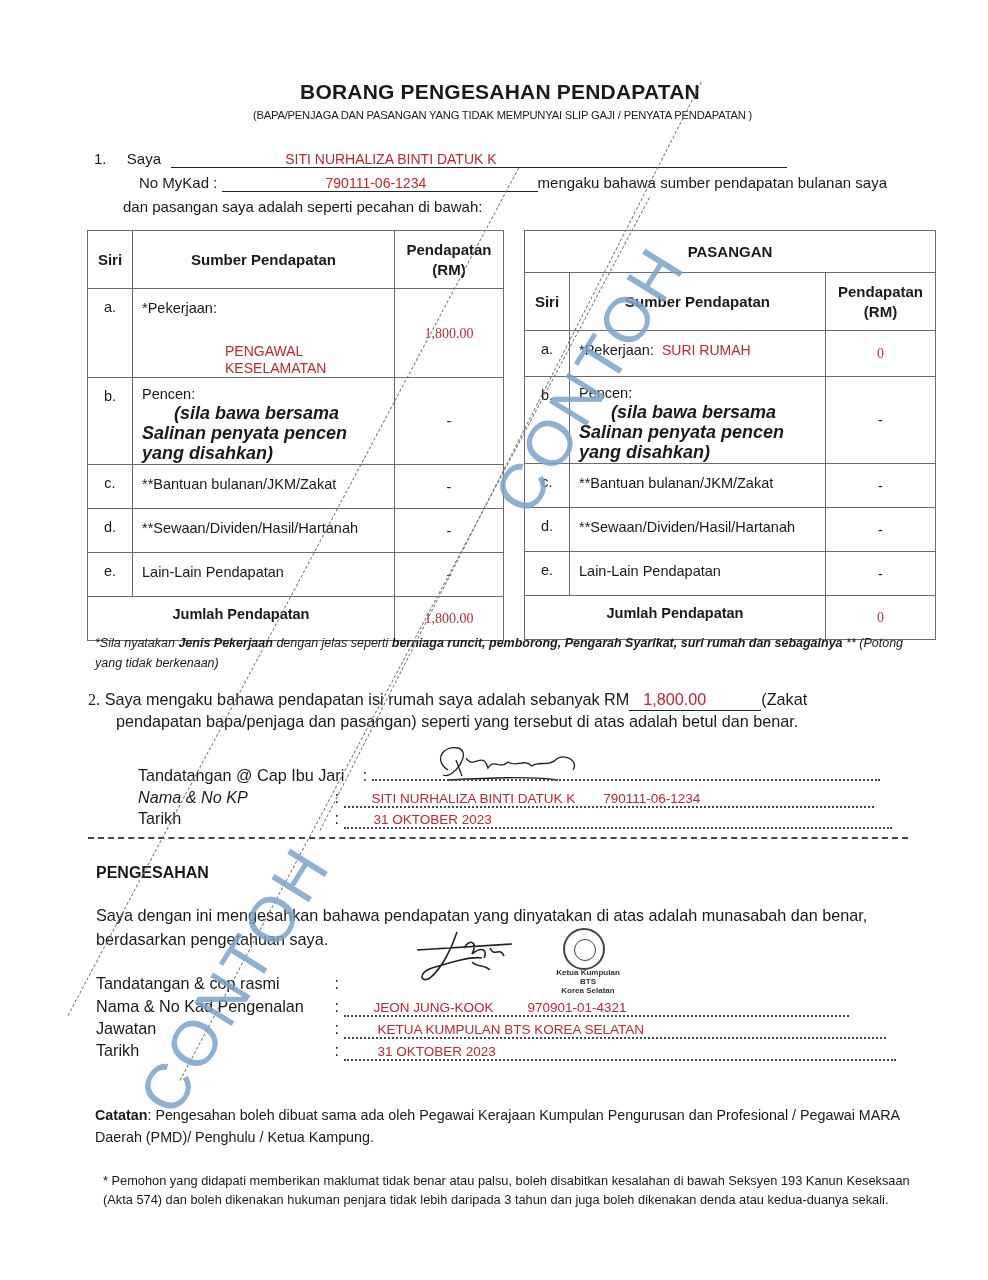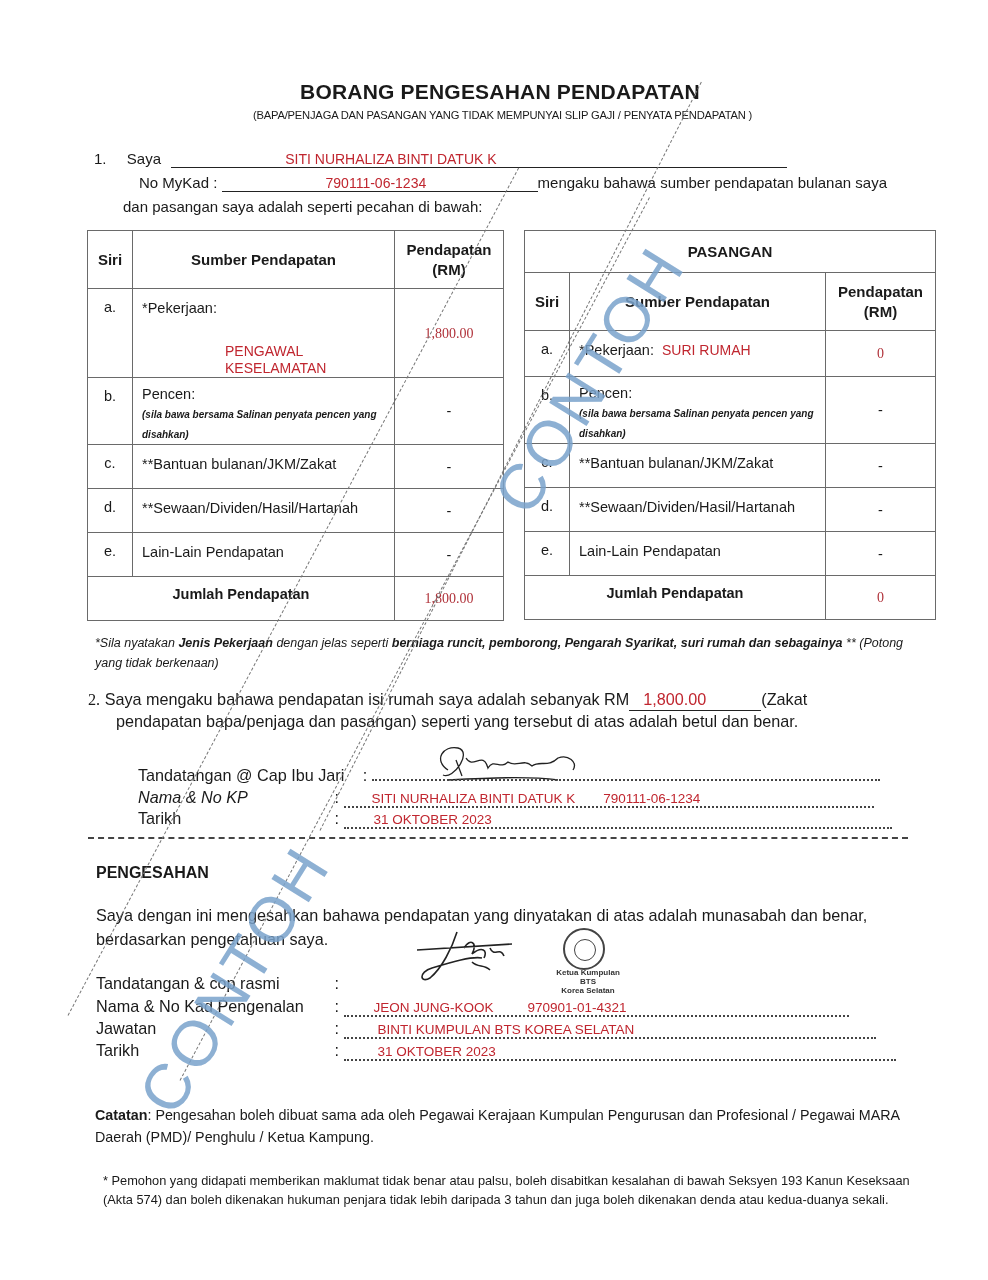--- a/index.html
+++ b/index.html
@@ -24,21 +24,21 @@
   table.inc th.title { height: 42px; font-weight: bold; font-size: 15px; text-align: center; }
   table.inc th.hd { height: 58px; font-weight: bold; font-size: 15px; text-align: center; line-height: 20px; }
   table.inc td.siri { text-align: center; vertical-align: top; padding-top: 10px; }
   table.inc td.src { vertical-align: top; padding: 10px 2px 0 9px; line-height: 19px; }
   table.inc td.amt { text-align: center; vertical-align: middle; }
   table.inc tr.r-a td { height: 46px; }
   table.inc tr.r-b td { height: 64px; }
   table.inc tr.r-c td, table.inc tr.r-d td, table.inc tr.r-e td { height: 44px; }
   table.inc tr.r-t td { height: 44px; }
   table.inc td.total-label { font-weight: bold; text-align: center; vertical-align: top; padding-top: 9px; }
-  .note-i { font-style: italic; font-weight: bold; font-size: 10px; }
+  .note-i { font-style: italic; font-weight: bold; font-size: 18px; margin-left: 32px; }
   .amt-val { font-family: "Liberation Serif", serif; color: #b0323a; font-size: 14px; }
   .occ { color: #c0262f; font-size: 14px; }
 
   #footnote { position: absolute; left: 95px; top: 633px; width: 820px; font-size: 12.5px; line-height: 20px; font-style: italic; }
   #footnote b { font-weight: bold; }
 
   #sec2 { position: absolute; left: 88px; top: 689px; width: 830px; font-size: 16.2px; line-height: 21px; }
   #sec2 .num { font-family: "Liberation Serif", serif; }
   #sec2 .line2 { padding-left: 28px; }
 
@@ -218,21 +218,21 @@
   <span style="display:inline-block;width:234px;">Nama &amp; No Kad Pengenalan</span>
   <span>:</span>
   <span style="border-bottom:2px dotted #444;">
     <span style="display:inline-block;width:30px;"></span><span class="red-field">JEON JUNG-KOOK</span><span style="display:inline-block;width:34px;"></span><span class="red-field">970901-01-4321</span><span style="display:inline-block;width:222px;"></span>
   </span>
 </div>
 <div class="sigrow" style="left:96px;top:1019px;">
   <span style="display:inline-block;width:234px;">Jawatan</span>
   <span>:</span>
   <span style="border-bottom:2px dotted #444;">
-    <span style="display:inline-block;width:34px;"></span><span class="red-field">BINTI KUMPULAN BTS KOREA SELATAN</span><span style="display:inline-block;width:242px;"></span>
+    <span style="display:inline-block;width:34px;"></span><span class="red-field">KETUA KUMPULAN BTS KOREA SELATAN</span><span style="display:inline-block;width:242px;"></span>
   </span>
 </div>
 <div class="sigrow" style="left:96px;top:1041px;">
   <span style="display:inline-block;width:234px;">Tarikh</span>
   <span>:</span>
   <span style="border-bottom:2px dotted #444;">
     <span style="display:inline-block;width:34px;"></span><span class="red-field">31 OKTOBER 2023</span><span style="display:inline-block;width:400px;"></span>
   </span>
 </div>
 

